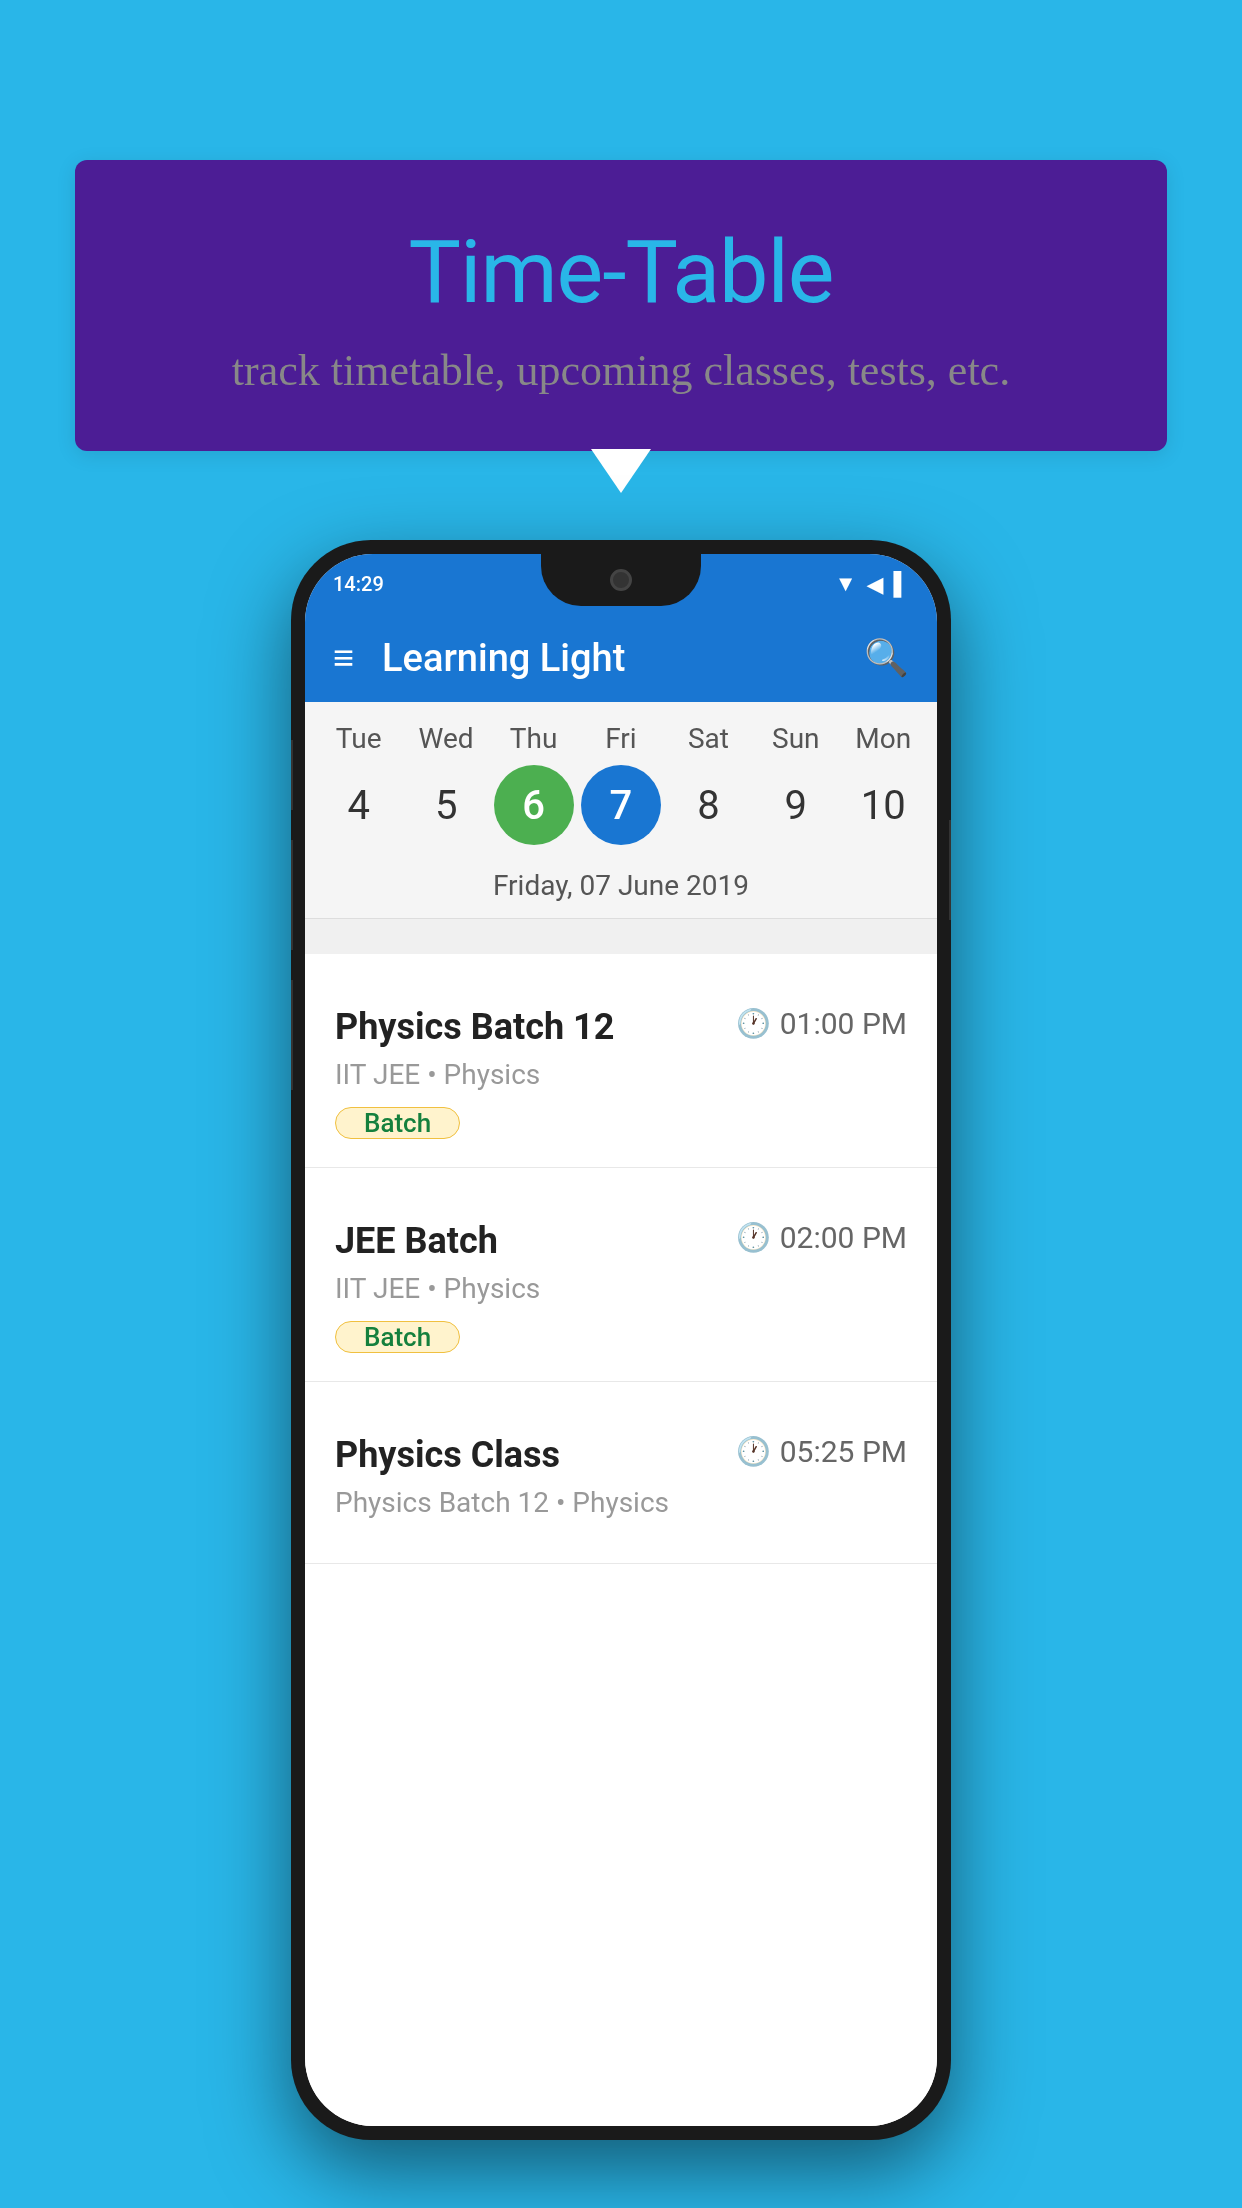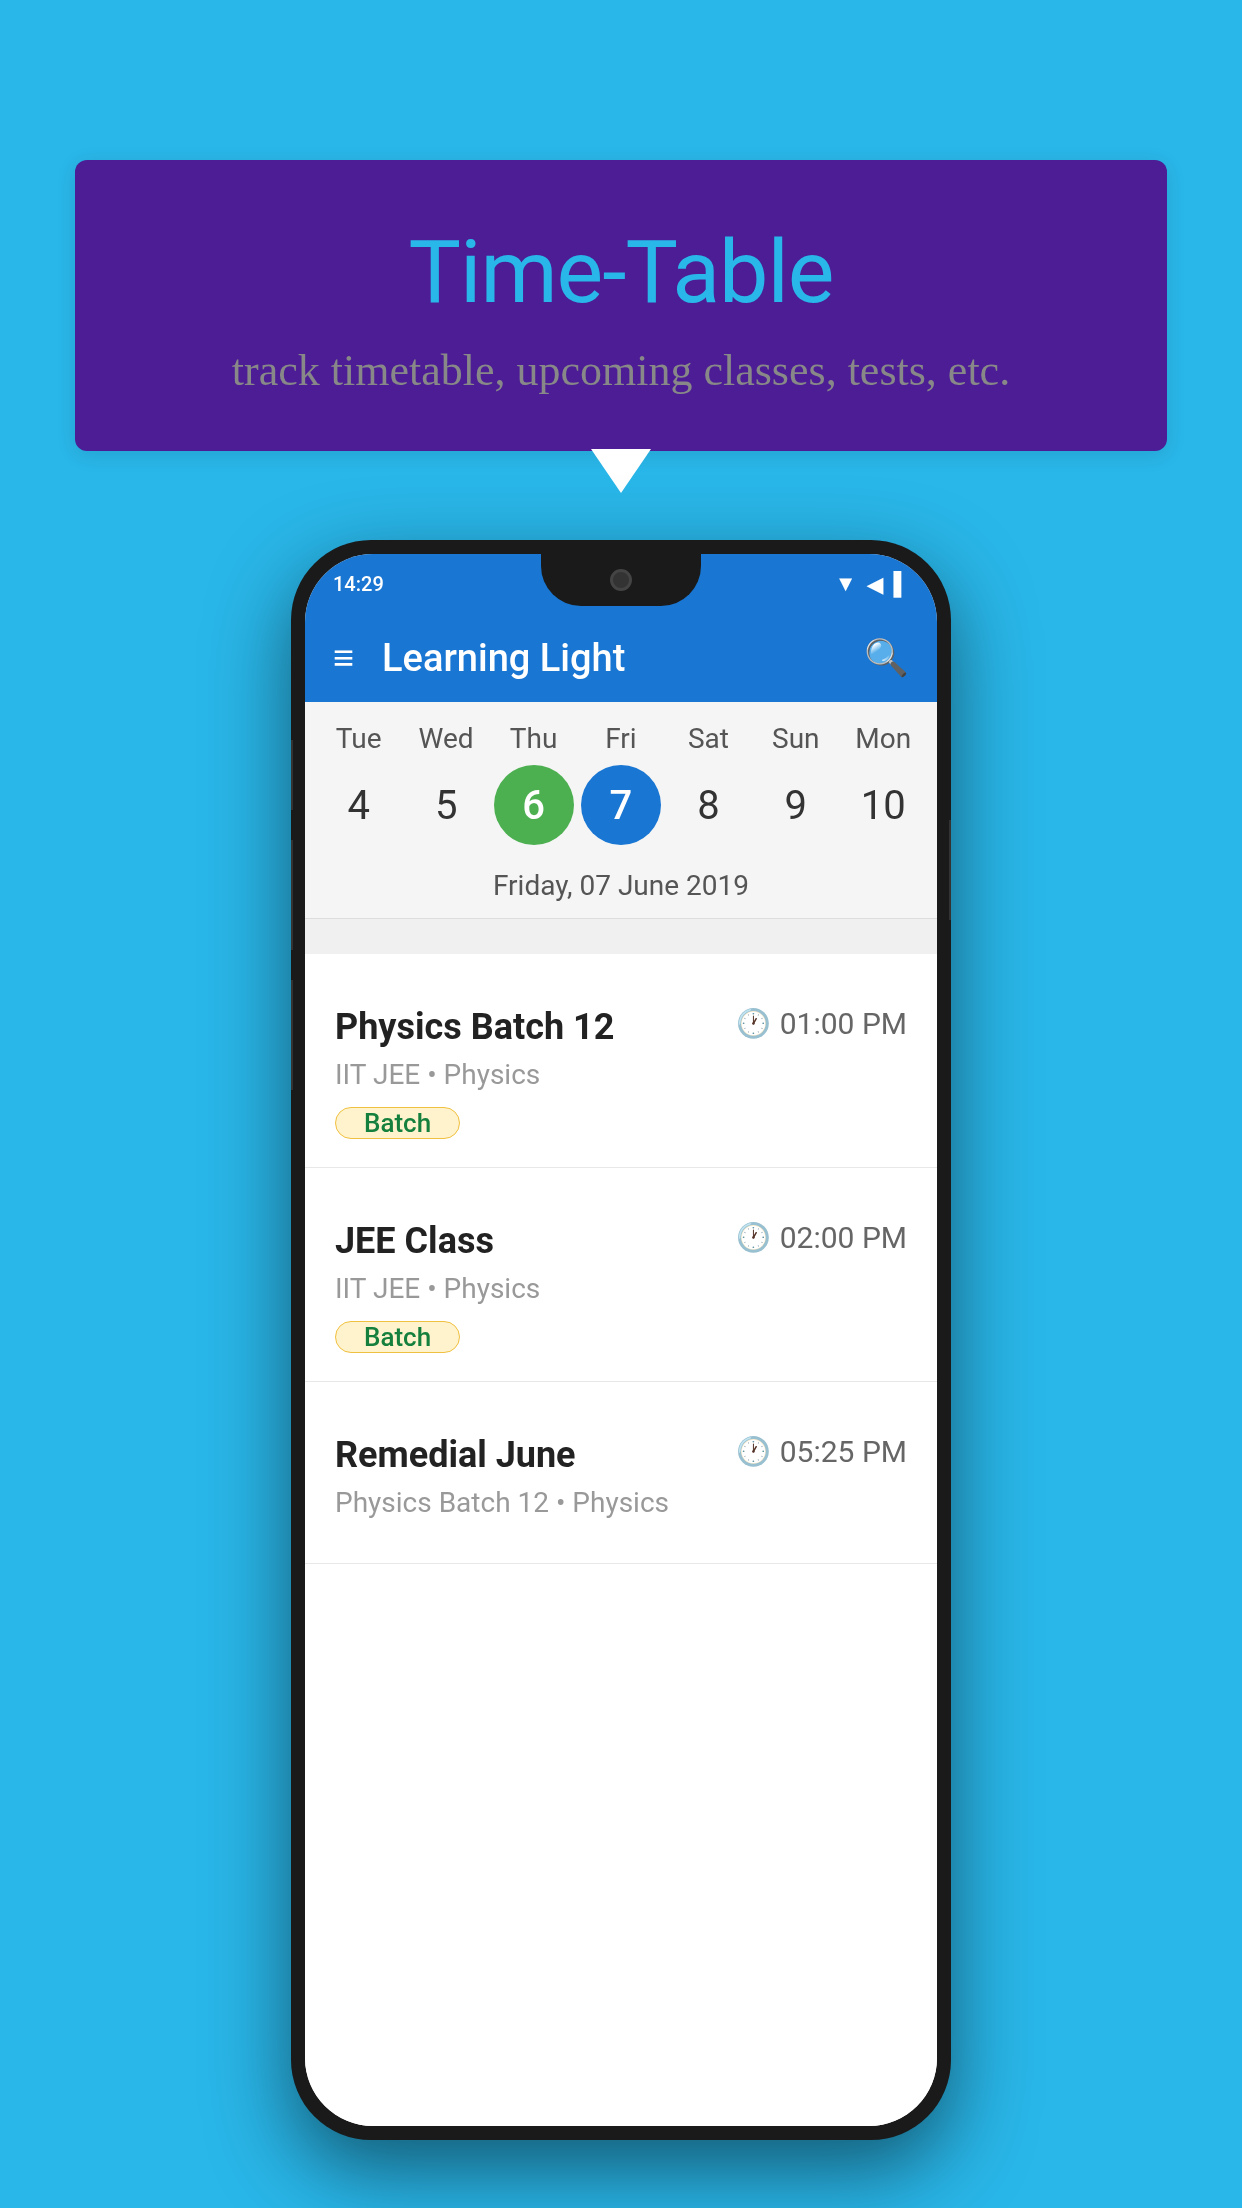--- a/index.html
+++ b/index.html
@@ -417,33 +417,33 @@
               <span class="clock-icon">🕐</span>
               01:00 PM
             </span>
           </div>
           <div class="schedule-item-sub">IIT JEE • Physics</div>
           <span class="batch-badge">Batch</span>
         </div>
 
         <div class="schedule-item">
           <div class="schedule-item-header">
-            <span class="schedule-item-title">JEE Class</span>
+            <span class="schedule-item-title">JEE Batch</span>
             <span class="schedule-item-time">
               <span class="clock-icon">🕐</span>
               02:00 PM
             </span>
           </div>
           <div class="schedule-item-sub">IIT JEE • Physics</div>
           <span class="batch-badge">Batch</span>
         </div>
 
         <div class="schedule-item">
           <div class="schedule-item-header">
-            <span class="schedule-item-title">Remedial June</span>
+            <span class="schedule-item-title">Physics Class</span>
             <span class="schedule-item-time">
               <span class="clock-icon">🕐</span>
               05:25 PM
             </span>
           </div>
           <div class="schedule-item-sub">Physics Batch 12 • Physics</div>
         </div>
 
       </div>
 

